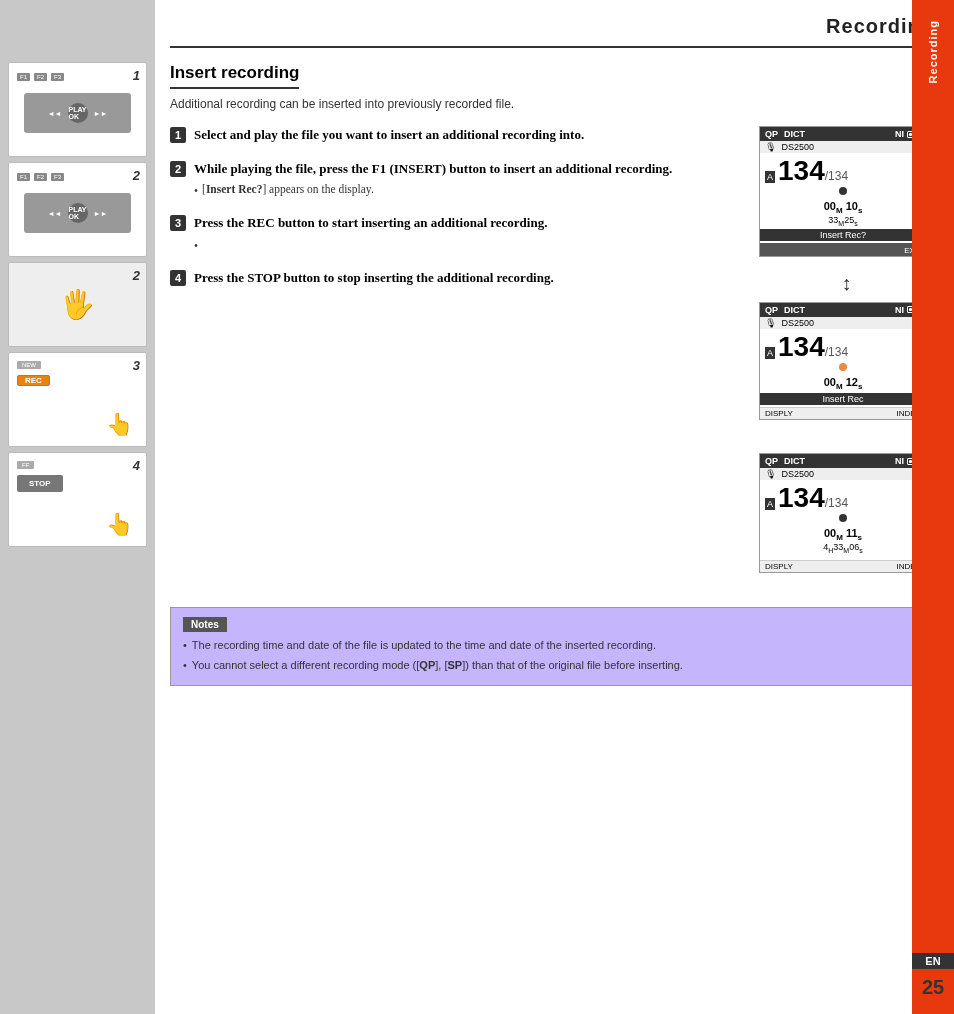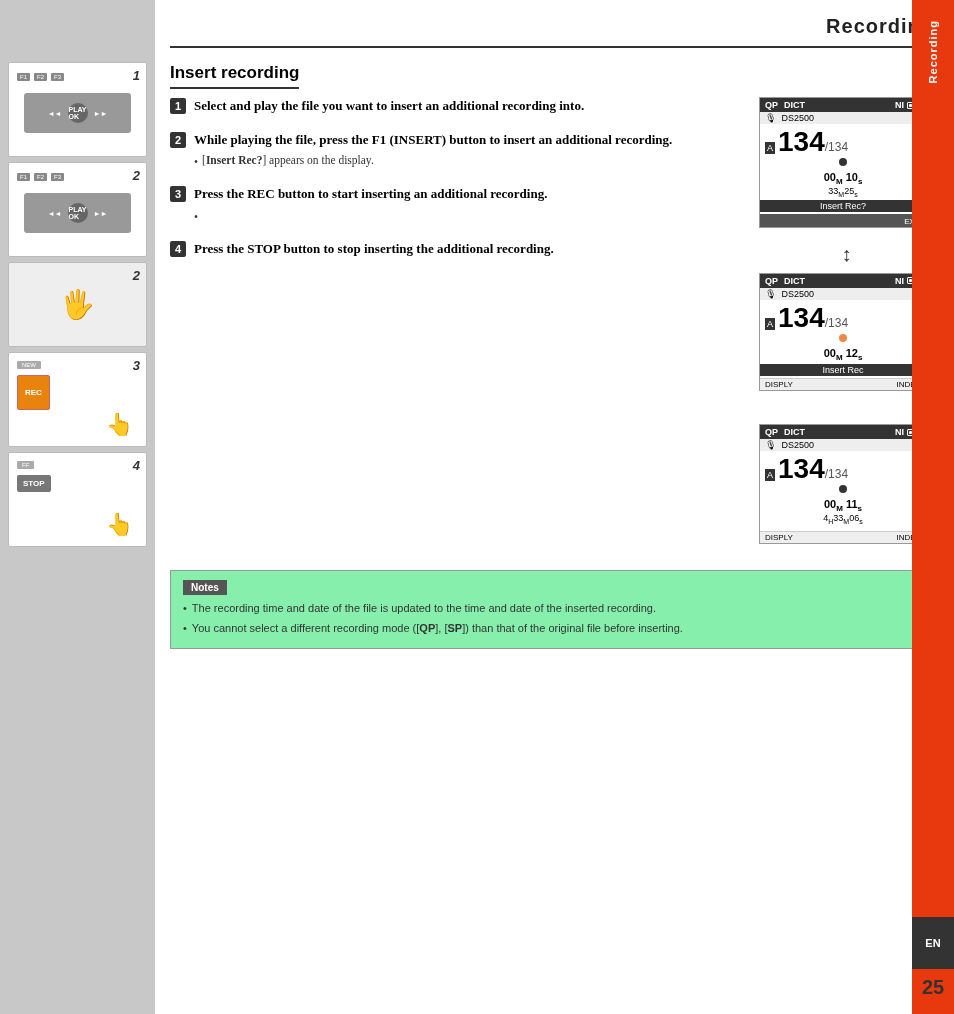--- a/index.html
+++ b/index.html
@@ -240,22 +240,22 @@
       text-align: center;
       font-size: 20px;
       color: #333;
       margin: 2px 0;
     }
 
     
     .notes-section {
       border: 1px solid #999;
       padding: 8px 12px;
-      margin-top: 18px;
-      background: #86efac;
+      margin-top: 26px;
+      background: #c4b5fd;
     }
 
     .notes-title {
       background: #555;
       color: #fff;
       font-size: 10px;
       font-weight: bold;
       padding: 2px 8px;
       display: inline-block;
       margin-bottom: 6px;
@@ -366,40 +366,41 @@
     </div>
 
     <div style="position:absolute; top:262px; left:8px; right:8px; height:85px; background:#eee; border:1px solid #bbb; border-radius:2px;display:flex;align-items:center;justify-content:center;">
       <div style="position:absolute;top:5px;right:6px;font-size:13px;font-weight:bold;font-style:italic;color:#333;">2</div>
       <div style="font-size:28px;color:#666;">🖐</div>
     </div>
 
     <div style="position:absolute; top:352px; left:8px; right:8px; height:95px; background:#fff; border:1px solid #bbb; border-radius:2px; position:absolute;">
       <div style="position:absolute;top:5px;right:6px;font-size:13px;font-weight:bold;font-style:italic;color:#333;">3</div>
       <div style="position:absolute;top:8px;left:8px;background:#aaa;color:#fff;font-size:6px;padding:1px 5px;border-radius:1px;">NEW</div>
-      <div style="position:absolute;top:22px;left:8px;background:#e8830d;color:#fff;font-size:8px;font-weight:bold;padding:12px 7px;border-radius:2px;border:1px solid #c66;">REC</div>
+      <div style="position:absolute;top:22px;left:8px;background:#e8830d;color:#fff;font-size:8px;font-weight:bold;padding:0 7px;border-radius:2px;border:1px solid #c66;">REC</div>
       <div style="position:absolute;right:12px;bottom:8px;font-size:22px;">👆</div>
     </div>
 
     <div style="position:absolute; top:452px; left:8px; right:8px; height:95px; background:#fff; border:1px solid #bbb; border-radius:2px;">
       <div style="position:absolute;top:5px;right:6px;font-size:13px;font-weight:bold;font-style:italic;color:#333;">4</div>
       <div style="position:absolute;top:8px;left:8px;background:#aaa;color:#fff;font-size:6px;padding:1px 5px;border-radius:1px;">FF</div>
-      <div style="position:absolute;top:22px;left:8px;background:#777;color:#fff;font-size:8px;font-weight:bold;padding:4px 6px;border-radius:2px;">STOP</div>
+      <div style="position:absolute;top:22px;left:8px;background:#777;color:#fff;font-size:8px;font-weight:bold;padding:4px 12px;border-radius:2px;">STOP</div>
       <div style="position:absolute;right:12px;bottom:8px;font-size:22px;">👆</div>
     </div>
   </div>
 
   <div class="main-content">
     
     <div class="page-header">
       <h1>Recording</h1>
     </div>
 
     
     <div class="section-title">Insert recording</div>
+    <div class="subtitle">Additional recording can be inserted into previously recorded file.</div>
 
     
     <div class="steps-area">
 
       <div class="steps-left">
 
         <div class="step">
           <div class="step-number">1</div>
           <div class="step-content">
             <div class="step-heading">Select and play the file you want to insert an additional recording into.</div>
@@ -569,17 +570,17 @@
       <div class="notes-item">
         <span>•</span>
         <span>You cannot select a different recording mode ([<strong>QP</strong>], [<strong>SP</strong>]) than that of the original file before inserting.</span>
       </div>
     </div>
 
   </div>
 
   <div class="right-sidebar">
     <span class="right-sidebar-label">Recording</span>
-    <div class="en-badge" style="position:absolute;bottom:45px;left:0;right:0;text-align:center;background:#333;color:#fff;font-size:11px;font-weight:bold;padding:20px 0;">EN</div>
+    <div class="en-badge" style="position:absolute;bottom:45px;left:0;right:0;text-align:center;background:#333;color:#fff;font-size:11px;font-weight:bold;padding:2px 0;">EN</div>
     <div class="page-number" style="position:absolute;bottom:15px;left:0;right:0;text-align:center;font-size:20px;font-weight:bold;color:#333;">25</div>
   </div>
 
 </div>
 
 </body></html>

